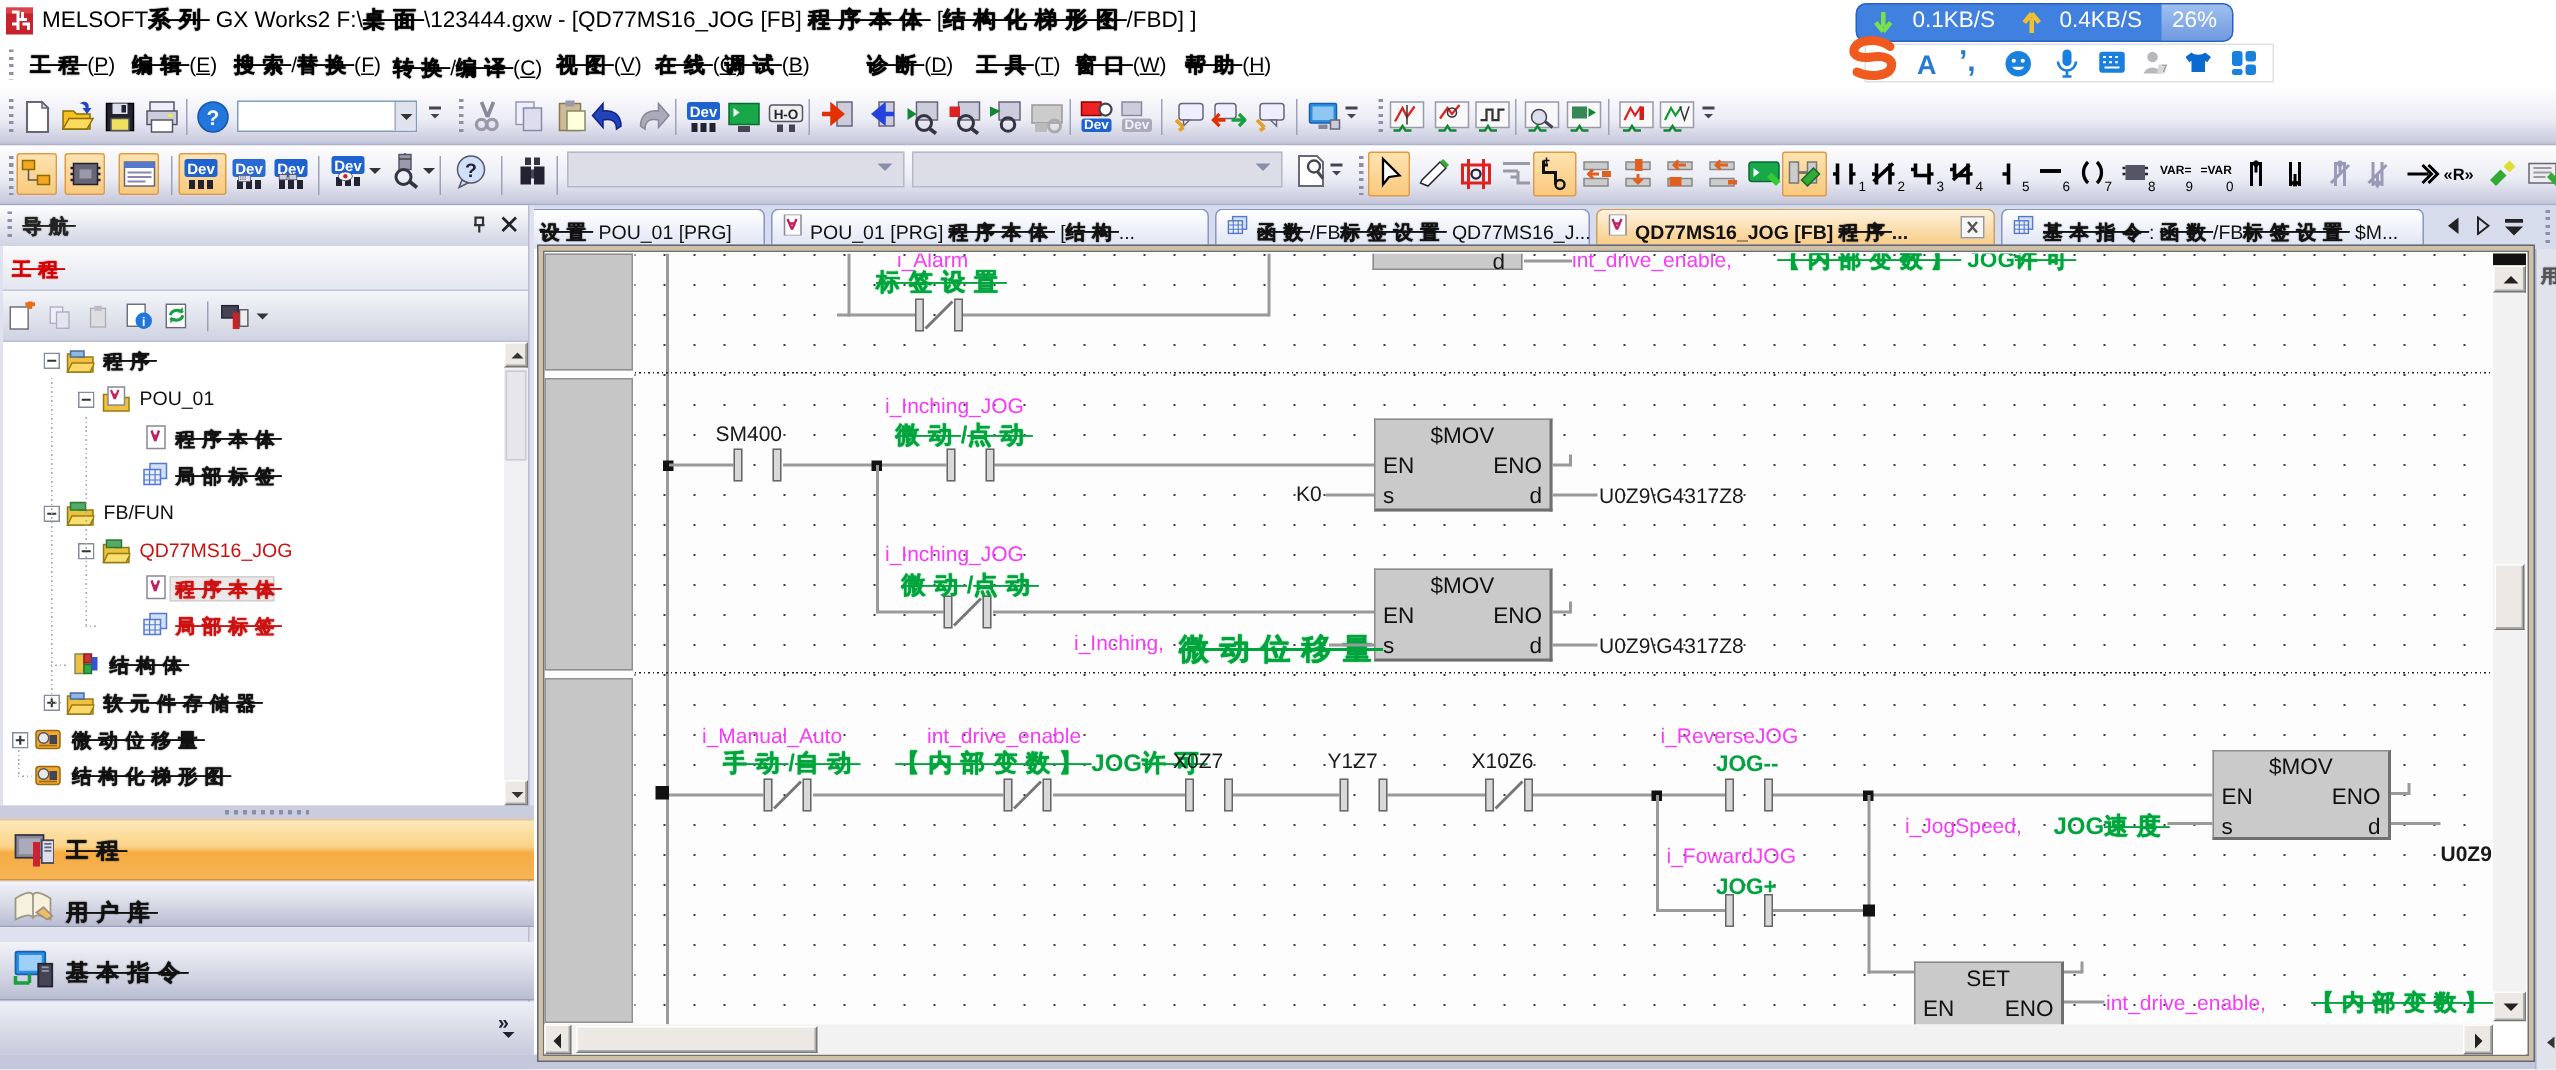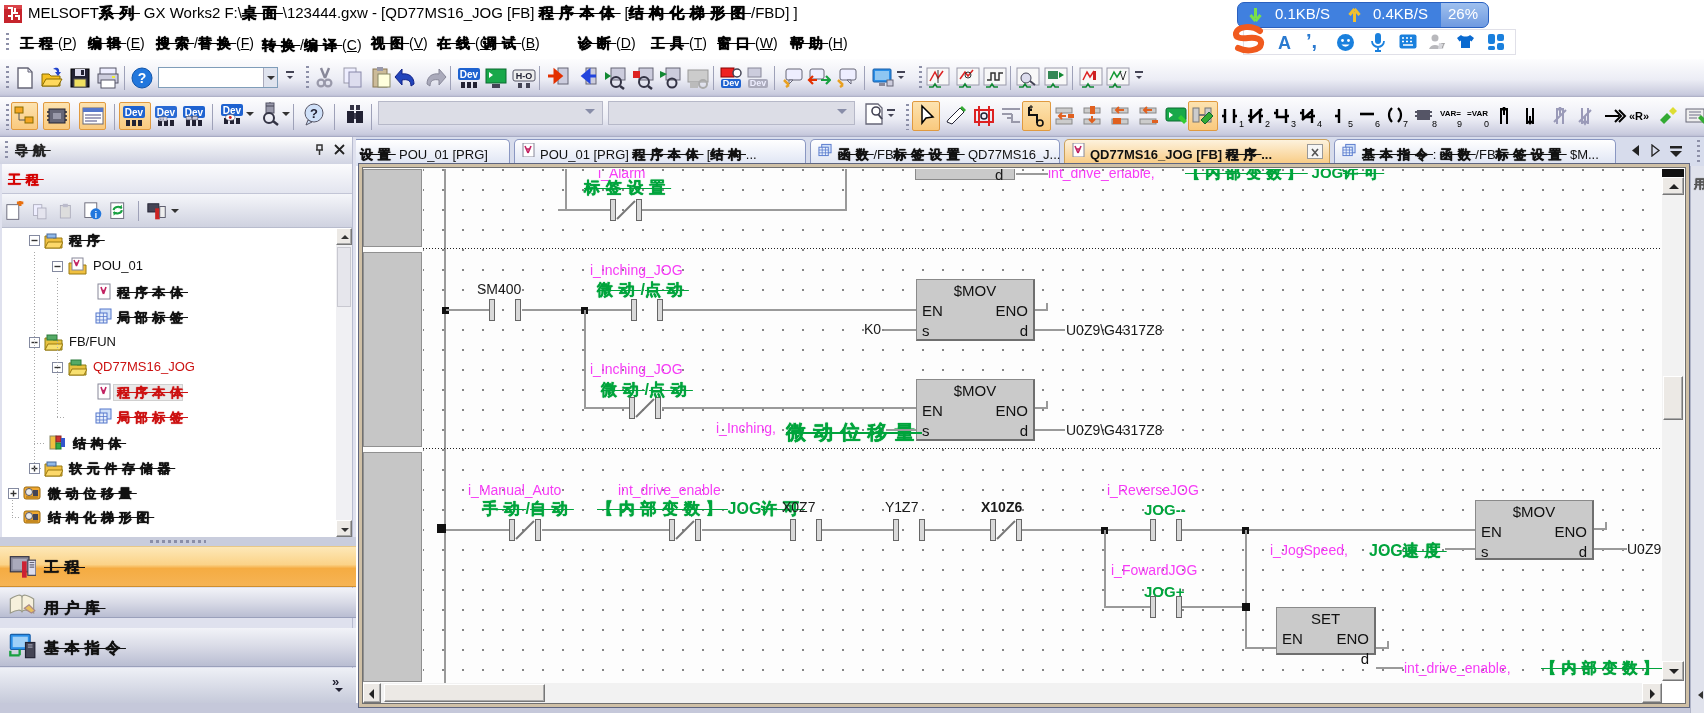--- a/index.html
+++ b/index.html
@@ -791,21 +791,21 @@
       <path d="M1 20 L19 2" stroke="#777" stroke-width="2"></path>
     </svg>
 <div class="cbar" style="left:727px;top:350px"></div>
 <div class="cbar" style="left:753px;top:350px"></div>
 <div class="ab m" style="left:45px;top:313px;font-size:14px;font-weight:normal;white-space:nowrap">i_Manual_Auto</div>
 <div class="ab g" style="left:59px;top:330px;font-size:16px;font-weight:bold;white-space:nowrap"><span class="cj">手动</span>/<span class="cj">自动</span></div>
 <div class="ab m" style="left:195px;top:313px;font-size:14px;font-weight:normal;white-space:nowrap">int_drive_enable</div>
 <div class="ab g" style="left:174px;top:330px;font-size:16px;font-weight:bold;white-space:nowrap"><span class="cj">【内部变数】</span>JOG<span class="cj">许可</span></div>
 <div class="ab k" style="left:359px;top:330px;font-size:14px;font-weight:normal;white-space:nowrap">X0Z7</div>
 <div class="ab k" style="left:462px;top:330px;font-size:14px;font-weight:normal;white-space:nowrap">Y1Z7</div>
-<div class="ab k" style="left:558px;top:330px;font-size:14px;font-weight:bold;white-space:nowrap">X10Z6</div>
+<div class="ab k" style="left:558px;top:330px;font-size:14px;font-weight:normal;white-space:nowrap">X10Z6</div>
 <div class="jdot" style="left:678px;top:358px;width:7px;height:7px"></div>
 <div class="jdot" style="left:819px;top:358px;width:7px;height:7px"></div>
 <div class="ab m" style="left:684px;top:313px;font-size:14px;font-weight:normal;white-space:nowrap">i_ReverseJOG</div>
 <div class="ab g" style="left:721px;top:332px;font-size:15px;font-weight:bold;white-space:nowrap">JOG--</div>
 <div class="ab wire" style="left:681px;top:361px;width:2px;height:78px;"></div>
 <div class="ab wire" style="left:822px;top:361px;width:2px;height:119px;"></div>
 <div class="ab m" style="left:688px;top:393px;font-size:14px;font-weight:normal;white-space:nowrap">i_FowardJOG</div>
 <div class="ab g" style="left:721px;top:414px;font-size:15px;font-weight:bold;white-space:nowrap">JOG+</div>
 <div class="ab wire" style="left:683px;top:437px;width:44px;height:2px;"></div>
 <div class="ab wire" style="left:756px;top:437px;width:66px;height:2px;"></div>
@@ -818,23 +818,23 @@
       <div style="position:absolute;right:5px;top:22px">ENO</div>
       <div style="position:absolute;left:5px;top:42px">s</div>
       <div style="position:absolute;right:5px;top:42px">d</div>
     </div>
 <div class="ab m" style="left:847px;top:373px;font-size:14px;font-weight:normal;white-space:nowrap">i_JogSpeed,</div>
 <div class="ab g" style="left:946px;top:372px;font-size:16px;font-weight:bold;white-space:nowrap">JOG<span class="cj">速度</span></div>
 <div class="ab wire" style="left:1022px;top:379px;width:30px;height:2px;"></div>
 <div class="ab wire" style="left:1171px;top:359px;width:12px;height:2px;"></div>
 <div class="ab wire" style="left:1182px;top:353px;width:2px;height:8px;"></div>
 <div class="ab wire" style="left:1171px;top:379px;width:33px;height:2px;"></div>
-<div class="ab k" style="left:1204px;top:372px;font-size:14px;font-weight:normal;white-space:nowrap">U0Z9</div>
+<div class="ab k" style="left:1204px;top:392px;font-size:14px;font-weight:bold;white-space:nowrap">U0Z9</div>
 <div class="ab wire" style="left:822px;top:478px;width:31px;height:2px;"></div>
-<div class="blk" style="left:853px;top:438px;width:100px;height:48px">
+<div class="blk" style="left:853px;top:472px;width:100px;height:48px">
       <div style="text-align:center;margin-top:2px">SET</div>
       <div style="position:absolute;left:5px;top:22px">EN</div>
       <div style="position:absolute;right:5px;top:22px">ENO</div>
       <div style="position:absolute;right:5px;top:42px">d</div>
     </div>
 <div class="ab wire" style="left:953px;top:478px;width:12px;height:2px;"></div>
 <div class="ab wire" style="left:964px;top:472px;width:2px;height:8px;"></div>
 <div class="ab wire" style="left:953px;top:498px;width:27px;height:2px;"></div>
 <div class="ab m" style="left:981px;top:491px;font-size:14px;font-weight:normal;white-space:nowrap">int_drive_enable,</div>
 <div class="ab g" style="left:1118px;top:490px;font-size:15px;font-weight:bold;white-space:nowrap"><span class="cj">【内部变数】</span>J</div>

